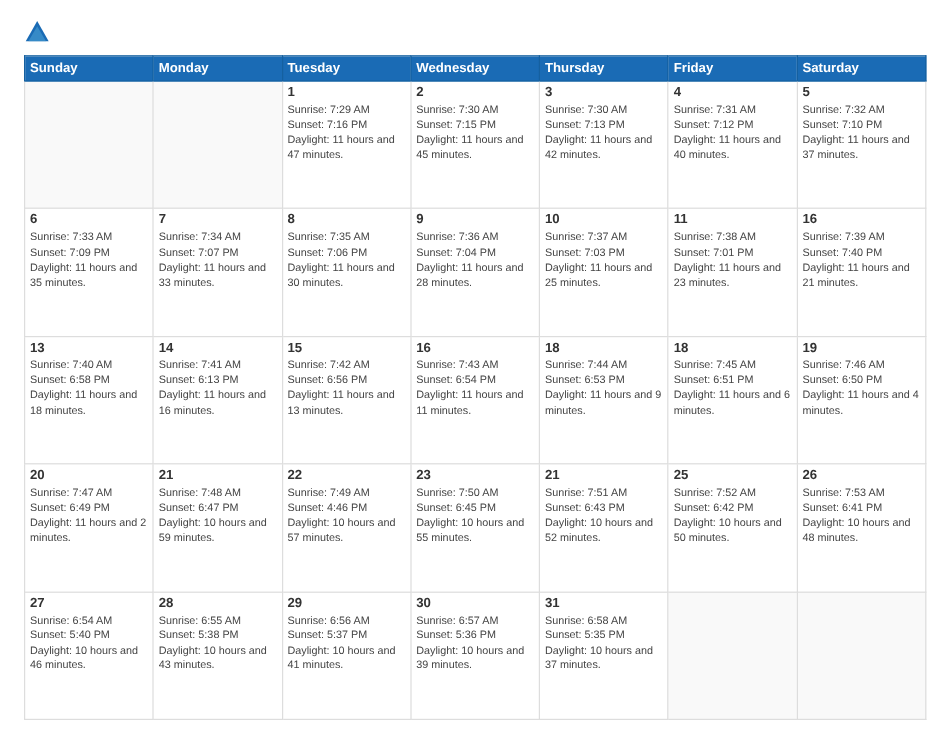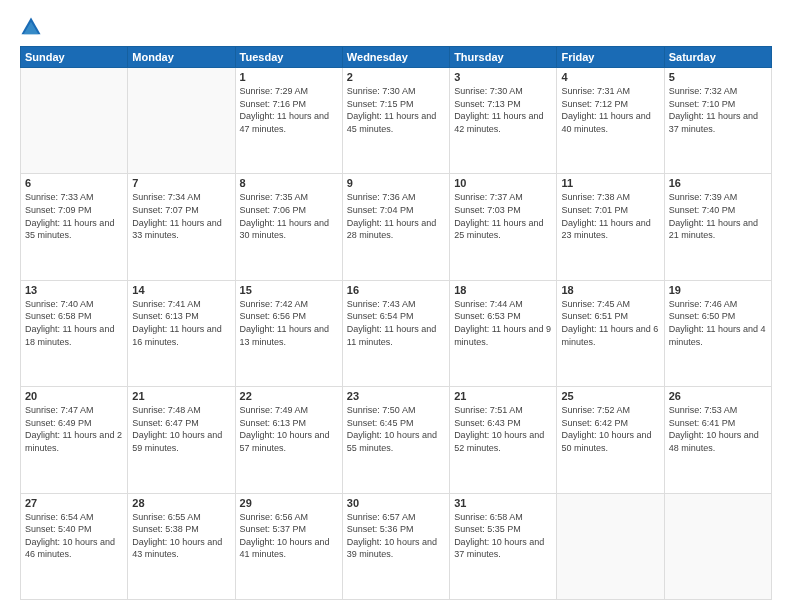--- a/index.html
+++ b/index.html
@@ -265,21 +265,21 @@
           </td>
           <td>
             <span class="day-number">21</span>
             <div class="day-info">Sunrise: 7:48 AM
 Sunset: 6:47 PM
 Daylight: 10 hours and 59 minutes.</div>
           </td>
           <td>
             <span class="day-number">22</span>
             <div class="day-info">Sunrise: 7:49 AM
-Sunset: 6:13 PM
+Sunset: 4:46 PM
 Daylight: 10 hours and 57 minutes.</div>
           </td>
           <td>
             <span class="day-number">23</span>
             <div class="day-info">Sunrise: 7:50 AM
 Sunset: 6:45 PM
 Daylight: 10 hours and 55 minutes.</div>
           </td>
           <td>
             <span class="day-number">21</span>

